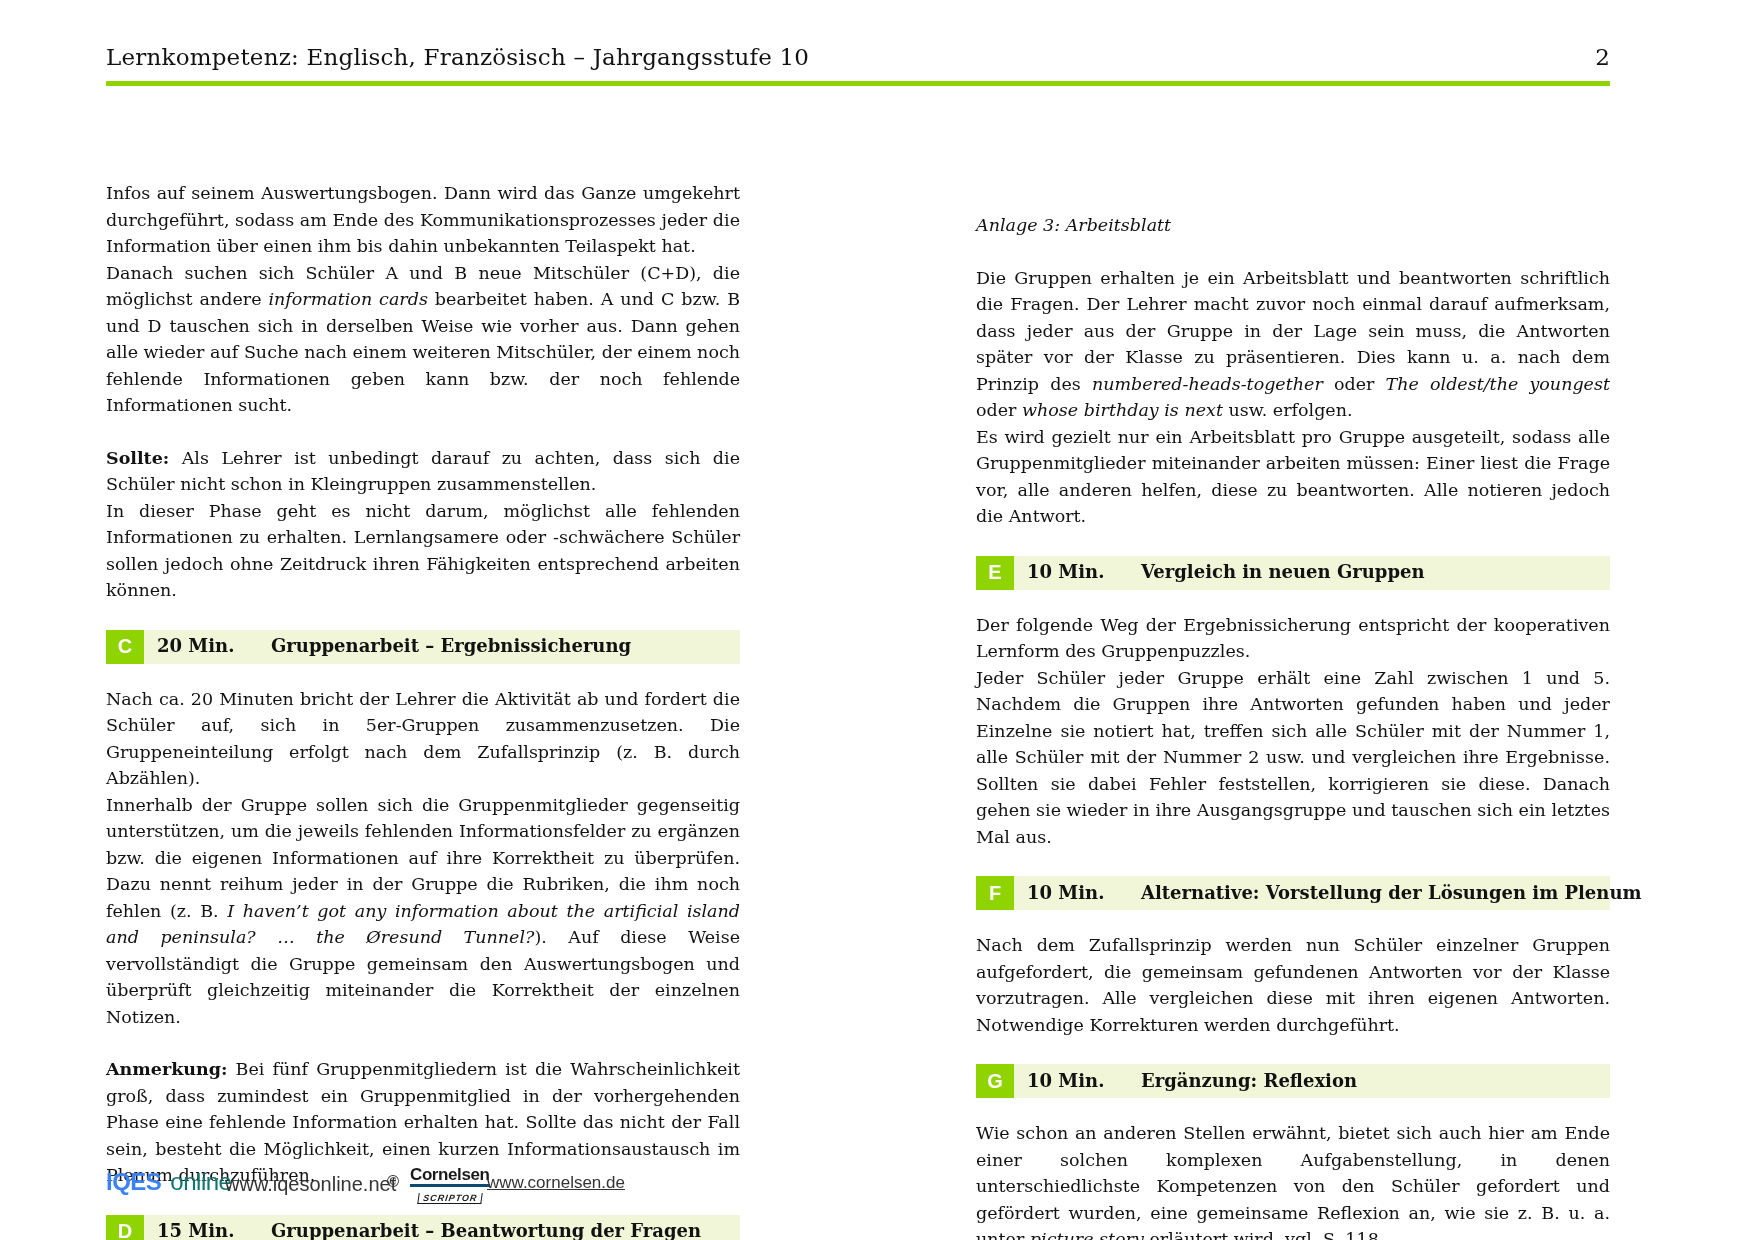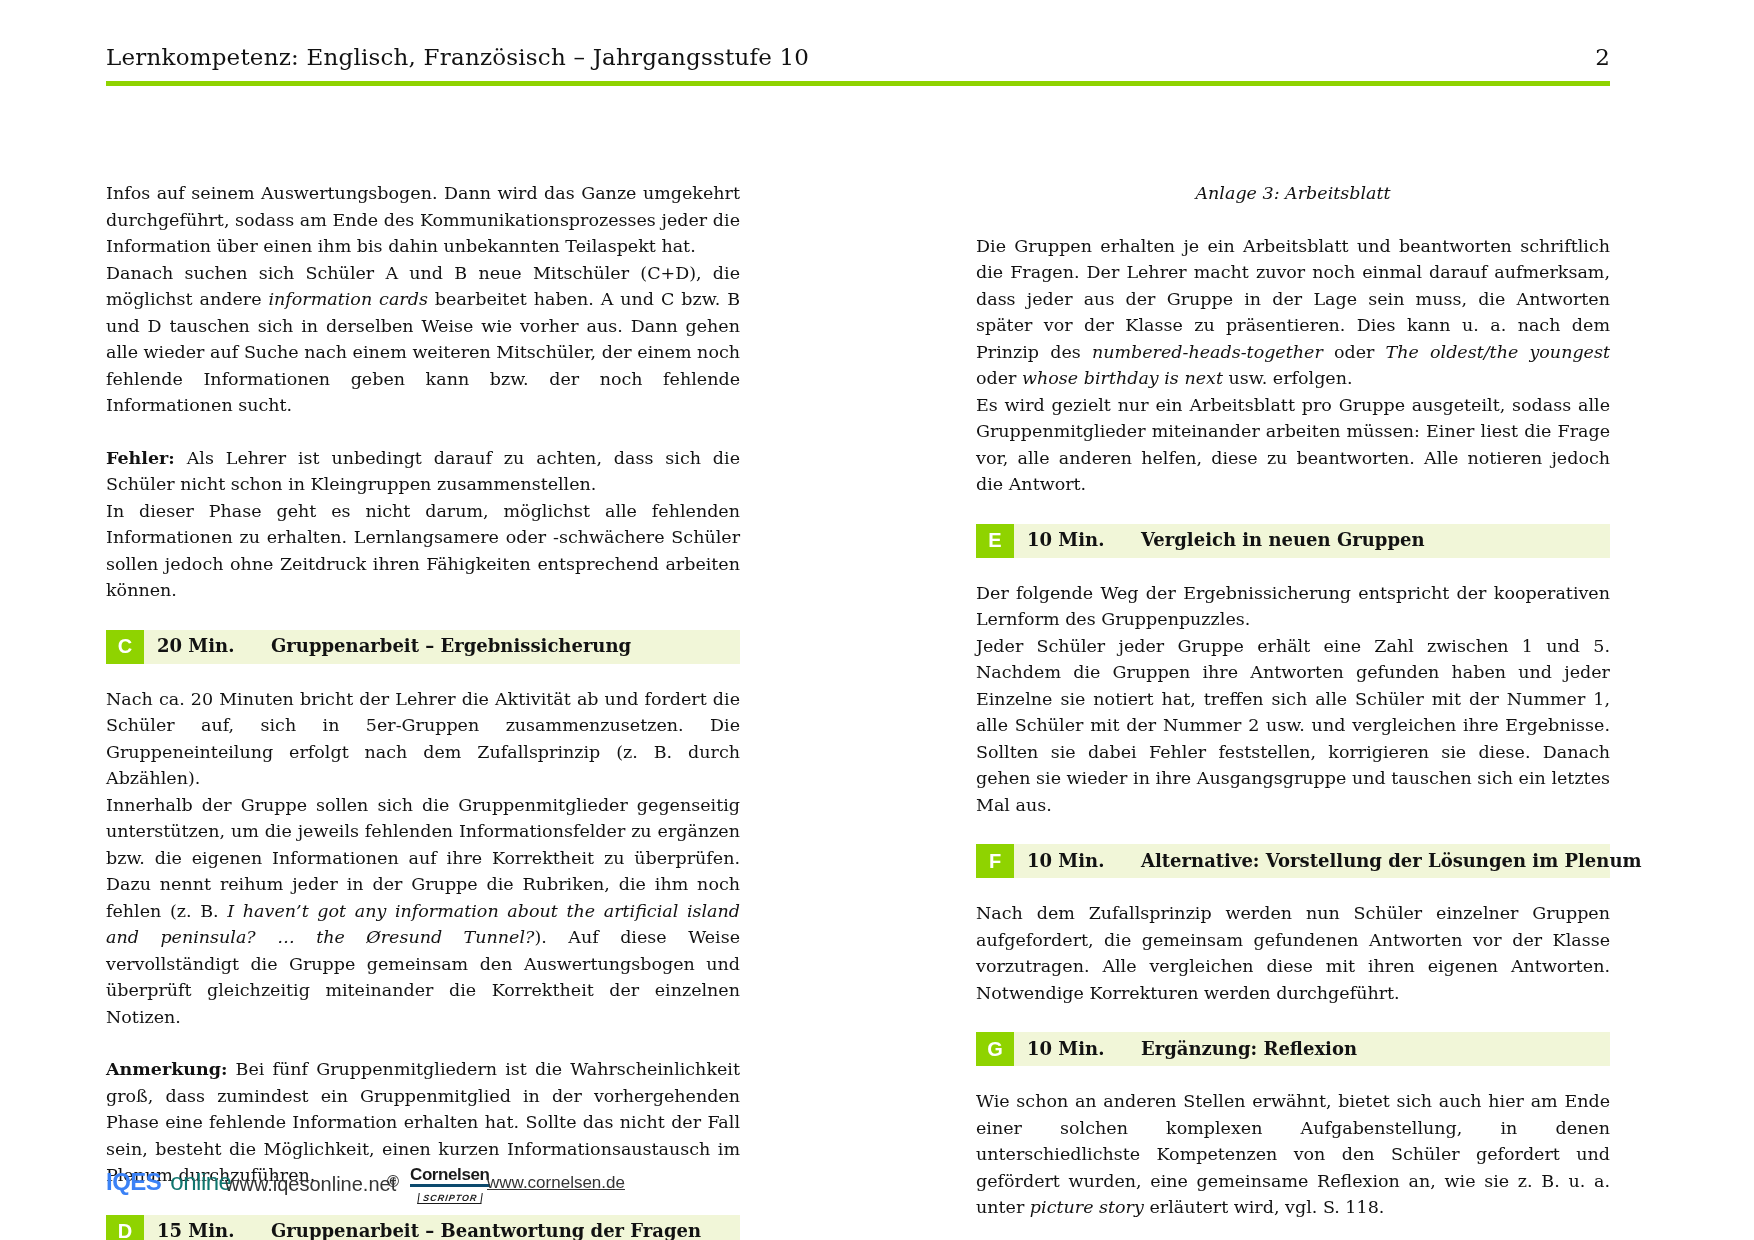--- a/index.html
+++ b/index.html
@@ -19,21 +19,21 @@
     font-size:17.5px;line-height:26.5px;text-align:justify;
     hyphens:auto;-webkit-hyphens:auto;
   }
   .col-left{left:106px;}
   .col-right{left:976px;}
 
   .para{margin:0;}
   .para.gap{margin-top:26px;}
   .para em{font-style:italic;}
   .para strong{font-weight:bold;}
-  .para.italic-heading{font-style:italic;text-align:center;}
+  .para.italic-heading{font-style:italic;text-align:left;margin-top:32px;}
 
   .section-bar{
     display:flex;align-items:center;height:34px;background:var(--bar-bg);
     margin:26px 0 22px 0;font-weight:bold;font-size:18px;
   }
   .section-badge{
     flex:0 0 38px;width:38px;height:34px;background:var(--accent);
     color:#ffffff;font-family:"Liberation Sans","DejaVu Sans",sans-serif;
     font-size:20px;font-weight:bold;display:flex;align-items:center;justify-content:center;
   }
@@ -60,21 +60,21 @@
 <body>
 
 <div class="page" style="--accent: #8fd300; --bar-bg: #f1f6d8;">
   <div class="header-title">Lernkompetenz: Englisch, Französisch – Jahrgangsstufe 10</div>
   <div class="page-number">2</div>
   <div class="header-rule"></div>
 
   <div class="col col-left">
       <p class="para"><span>Infos auf seinem Auswertungsbogen. Dann wird das Ganze umgekehrt durchgeführt, sodass am Ende des Kommunikationsprozesses jeder die Information über einen ihm bis dahin unbekannten Teilaspekt hat.</span></p>
       <p class="para"><span>Danach suchen sich Schüler A und B neue Mitschüler (C+D), die möglichst andere </span><em>information cards</em><span> bearbeitet haben. A und C bzw. B und D tauschen sich in derselben Weise wie vorher aus. Dann gehen alle wieder auf Suche nach einem weiteren Mitschüler, der einem noch fehlende Informationen geben kann bzw. der noch fehlende Informationen sucht.</span></p>
-      <p class="para gap"><strong>Fehler:</strong><span> Als Lehrer ist unbedingt darauf zu achten, dass sich die Schüler nicht schon in Kleingruppen zusammenstellen.</span></p>
+      <p class="para gap"><strong>Sollte:</strong><span> Als Lehrer ist unbedingt darauf zu achten, dass sich die Schüler nicht schon in Kleingruppen zusammenstellen.</span></p>
       <p class="para"><span>In dieser Phase geht es nicht darum, möglichst alle fehlenden Informationen zu erhalten. Lernlangsamere oder -schwächere Schüler sollen jedoch ohne Zeitdruck ihren Fähigkeiten entsprechend arbeiten können.</span></p>
       <div class="section-bar">
         <div class="section-badge">C</div>
         <div class="section-duration">20 Min.</div>
         <div class="section-title">Gruppenarbeit – Ergebnissicherung</div>
       </div>
       <p class="para"><span>Nach ca. 20 Minuten bricht der Lehrer die Aktivität ab und fordert die Schüler auf, sich in 5er-Gruppen zusammenzusetzen. Die Gruppeneinteilung erfolgt nach dem Zufallsprinzip (z. B. durch Abzählen).</span></p>
       <p class="para"><span>Innerhalb der Gruppe sollen sich die Gruppenmitglieder gegenseitig unterstützen, um die jeweils fehlenden Informationsfelder zu ergänzen bzw. die eigenen Informationen auf ihre Korrektheit zu überprüfen. Dazu nennt reihum jeder in der Gruppe die Rubriken, die ihm noch fehlen (z. B. </span><em>I haven’t got any information about the artificial island and peninsula? … the Øresund Tunnel?</em><span>). Auf diese Weise vervollständigt die Gruppe gemeinsam den Auswertungsbogen und überprüft gleichzeitig miteinander die Korrektheit der einzelnen Notizen.</span></p>
       <p class="para gap"><strong>Anmerkung:</strong><span> Bei fünf Gruppenmitgliedern ist die Wahrscheinlichkeit groß, dass zumindest ein Gruppenmitglied in der vorhergehenden Phase eine fehlende Information erhalten hat. Sollte das nicht der Fall sein, besteht die Möglichkeit, einen kurzen Informationsaustausch im Plenum durchzuführen.</span></p>
       <div class="section-bar">

